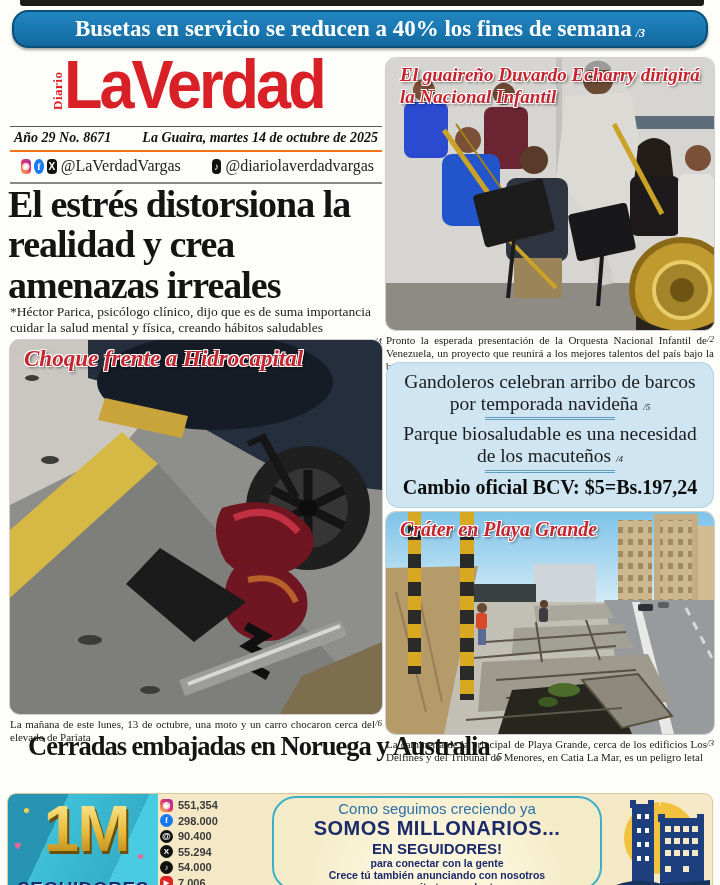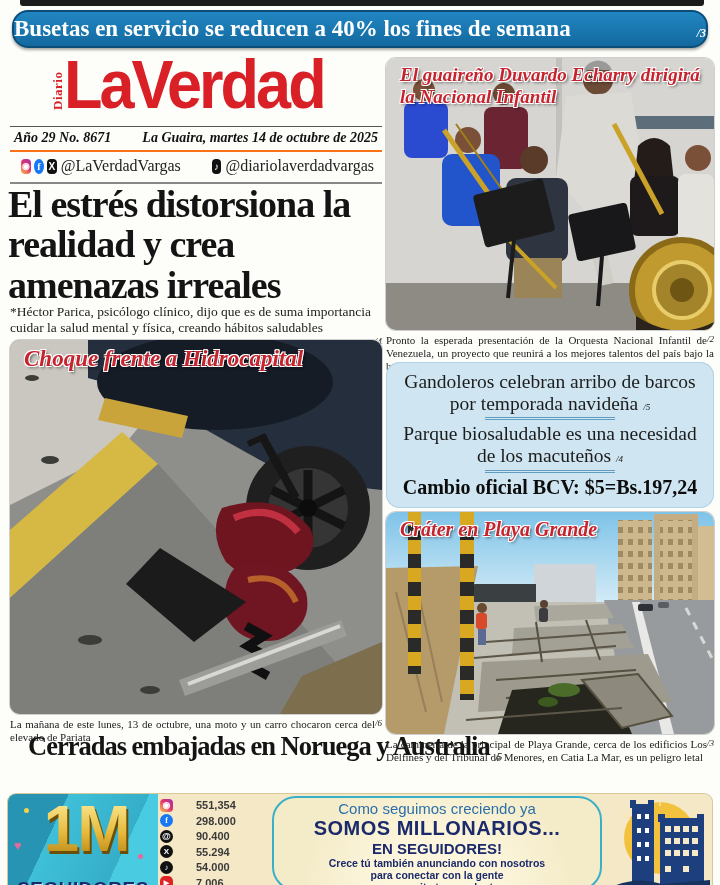--- a/index.html
+++ b/index.html
@@ -6,21 +6,21 @@
   html,body { width:720px; height:885px; }
   body { font-family:"Liberation Serif", serif; background:#fdfdfa; position:relative; overflow:hidden; }
 
   .abs { position:absolute; }
 
   
   .top-edge { left:20px; top:0; width:684px; height:6px; background:#1c1c1c; border-radius:0 0 3px 3px; }
 
   
   .banner { left:12px; top:10px; width:696px; height:38px; background:linear-gradient(180deg,#2186c2,#13699f);
-            border:2px solid #0c4d78; border-radius:16px; display:flex; align-items:center; justify-content:space-between;
+            border:2px solid #0c4d78; border-radius:16px; display:flex; align-items:center; justify-content:center;
             color:#fff; font-weight:bold; font-size:23px; box-shadow:0 2px 3px rgba(0,0,0,.35); }
   .banner .ref { font-size:12px; font-style:italic; margin-left:4px; margin-top:8px; }
 
   
   .diario { left:50px; top:66px; color:#d92027; font-weight:bold; font-size:13px;
             transform:rotate(-90deg) translate(-44px,0); transform-origin:left top; letter-spacing:.5px; }
   .logo { left:64px; top:48px; width:320px; color:#d92027; font-family:"Liberation Sans",sans-serif;
           font-weight:bold; font-size:63px; letter-spacing:-3px; transform:scaleY(1.08); }
   .edition-row { left:10px; top:126px; width:372px; border-top:1px solid #555; border-bottom:2px solid #f97316;
                  padding:3px 4px 4px; display:flex; justify-content:space-between; font-style:italic; font-weight:bold; font-size:14px; color:#111; }
@@ -91,21 +91,21 @@
   .ad-left .onem { position:absolute; left:8px; top:-2px; width:140px; text-align:center; font-size:64px; font-weight:bold;
                    background:linear-gradient(180deg,#fdf0a0 5%,#e8b93a 55%,#a8770e);
                    -webkit-background-clip:text; background-clip:text; color:transparent;
                    filter:drop-shadow(2px 3px 0 #6b4e07); letter-spacing:-2px; }
   .ad-left .seg { position:absolute; left:0; bottom:6px; width:150px; text-align:center; color:#1b2a6b;
                   font-weight:bold; font-size:19px; letter-spacing:.5px; text-shadow:1px 1px 0 #bfeaf2; }
   .confetti { position:absolute; border-radius:50%; }
   .heart { position:absolute; color:#e86a9a; font-size:13px; }
 
   .ad-counts { position:absolute; left:152px; top:4px; width:112px; display:flex; flex-direction:column; gap:1px; }
-  .count-row { display:flex; align-items:center; gap:23px; height:14.5px; }
+  .count-row { display:flex; align-items:center; gap:5px; height:14.5px; }
   .count-row .sicon { width:13px; height:13px; margin:0; font-size:8px; }
   .count-row .num { font-size:11px; font-weight:bold; color:#3a3a3a; }
   .count-row:nth-child(7) { margin-left:14px; }
 
   .ad-pitch { position:absolute; left:264px; top:2px; width:330px; height:95px; text-align:center; color:#1b2a6b;
               border:2px solid #3ab0c8; border-radius:24px; padding-top:2px;
               background:radial-gradient(circle at 50% 110%, #fdf6dd 30%, #f4ecc9 70%); }
   .ad-pitch .l1 { font-size:15px; color:#2c6fa8; }
   .ad-pitch .l2 { font-size:20px; font-weight:bold; letter-spacing:.5px; }
   .ad-pitch .l3 { font-size:15px; font-weight:bold; }
@@ -391,22 +391,22 @@
     <div class="count-row">
       <span class="sicon tg"></span>
       <span class="num">2.582</span>
     </div>
   </div>
 
   <div class="ad-pitch">
     <div class="l1">Como seguimos creciendo ya</div>
     <div class="l2">SOMOS MILLONARIOS...</div>
     <div class="l3">EN SEGUIDORES!</div>
+    <div class="sm">para conectar con la gente</div>
     <div class="sm">Crece tú también anunciando con nosotros</div>
-    <div class="sm">para conectar con la gente</div>
     <div class="sm">que necesita tus productos</div>
     <div class="cta">Contáctanos!</div>
 
   </div>
 
   <div class="ad-sea"></div>
   <svg class="ad-building" viewBox="0 0 108 96">
     <circle cx="58" cy="42" r="36" fill="#f2c23e"></circle>
     <g stroke="#fbe9b0" stroke-width="2" opacity="0.7">
       <line x1="58" y1="0" x2="58" y2="10"></line>

